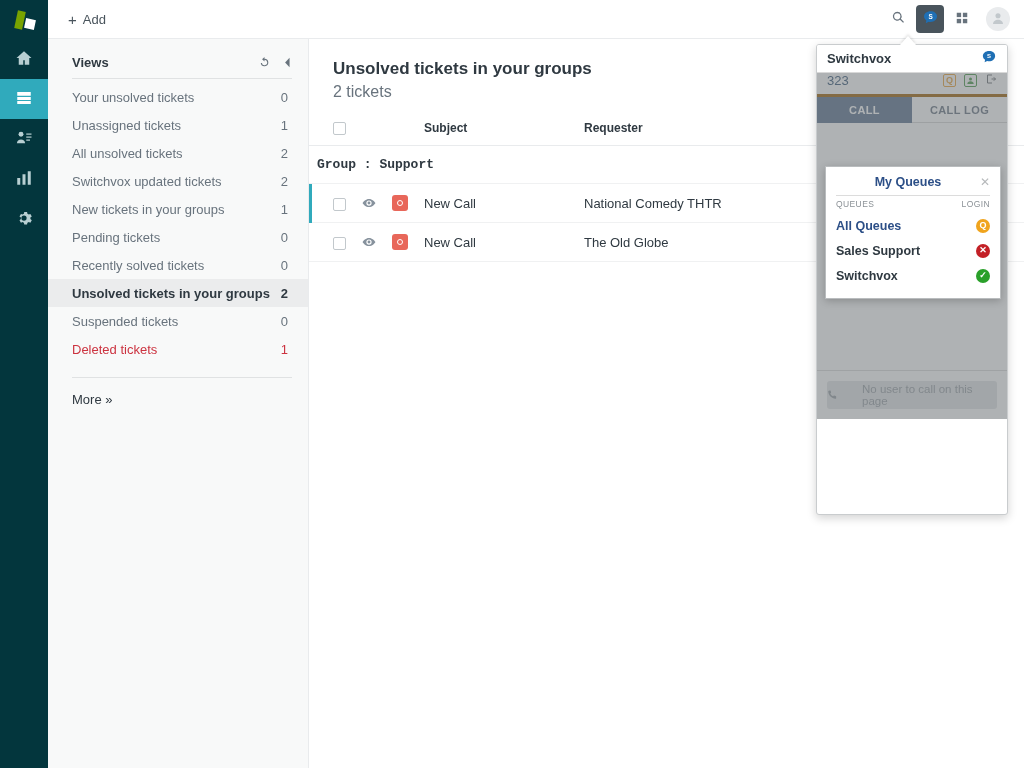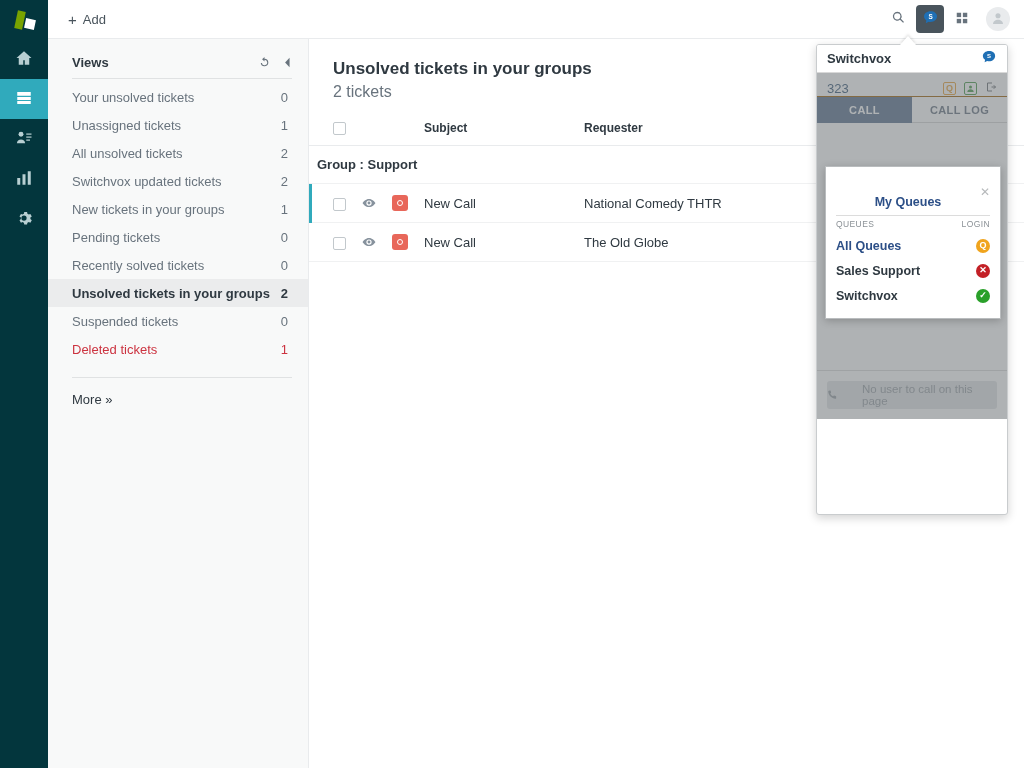--- a/index.html
+++ b/index.html
@@ -121,20 +121,21 @@
   }
   .col-check { width: 34px; padding-left: 24px !important; }
   .col-eye   { width: 20px; }
   .col-status{ width: 26px; }
   .col-subject { width: 160px; }
   .col-requester { width: 260px; }
   .group-row td {
     font-size: 12px; font-weight: bold; color: #68737d;
     padding: 9px 8px 9px 24px; background: #fff;
     border-bottom: 1px solid #f0f1f2;
+    font-family: Liberation Mono, monospace;
   }
   .tr-accent { position: relative; }
   .tr-accent td:first-child::before {
     content: ""; position: absolute; left: 0; top: 0; bottom: 0;
     width: 3px; background: #30aabc;
   }
   .chk {
     width: 13px; height: 13px; border: 1px solid #c2c8cc;
     border-radius: 2px; background: #fff; display: inline-block;
     cursor: pointer; vertical-align: middle;
@@ -171,22 +172,22 @@
   }
   .sv-header {
     height: 28px; display: flex; align-items: center;
     padding: 0 10px; background: #fff;
     border-bottom: 1px solid #d8d8d8;
   }
   .sv-title { font-size: 13px; font-weight: bold; color: #2f3941; }
   .sv-logo { margin-left: auto; }
   .sv-body { position: relative; height: 346px; background: #ffffff; }
   .sv-extrow {
-    height: 24px; display: flex; align-items: flex-end;
-    padding: 0 10px; background: #fff; border-bottom: 1px solid #a16207;
+    height: 24px; display: flex; align-items: flex-start;
+    padding: 0 10px; background: #fff; border-bottom: 3px solid #a16207;
   }
   .sv-ext { font-size: 13px; color: #3a5a7a; }
   .sv-exticons { margin-left: auto; display: flex; gap: 8px; align-items: center; }
   .ic-box {
     width: 13px; height: 13px; border-radius: 2px;
     display: flex; align-items: center; justify-content: center;
     font-size: 9px; font-weight: bold; line-height: 1;
   }
   .ic-q { border: 1.5px solid #e8a33d; color: #e8a33d; }
   .ic-contact { border: 1.5px solid #4c9a4c; }
@@ -223,21 +224,20 @@
   .queues-dlg {
     position: absolute; left: 8px; top: 93px; width: 176px;
     background: #fff; border: 1px solid #b9bcbe;
     box-shadow: 0 2px 8px rgba(0,0,0,.22);
     padding: 8px 10px 10px 10px; z-index: 5;
   }
   .q-title-row { display: flex; align-items: center; }
   .q-title {
     flex: 1; text-align: center; font-size: 12.5px; font-weight: bold;
     color: #2c4f87;
-    margin-top: 20px;
   }
   .q-close { font-size: 12px; color: #b6b9bb; cursor: pointer; line-height: 1; }
   .q-rule { height: 1px; background: #dcdcdc; margin: 6px 0 3px 0; }
   .q-colhead {
     display: flex; font-size: 8.5px; color: #8b9196;
     letter-spacing: .4px; padding-bottom: 4px;
   }
   .q-colhead .r { margin-left: auto; }
   .q-row {
     display: flex; align-items: center; height: 25px;

